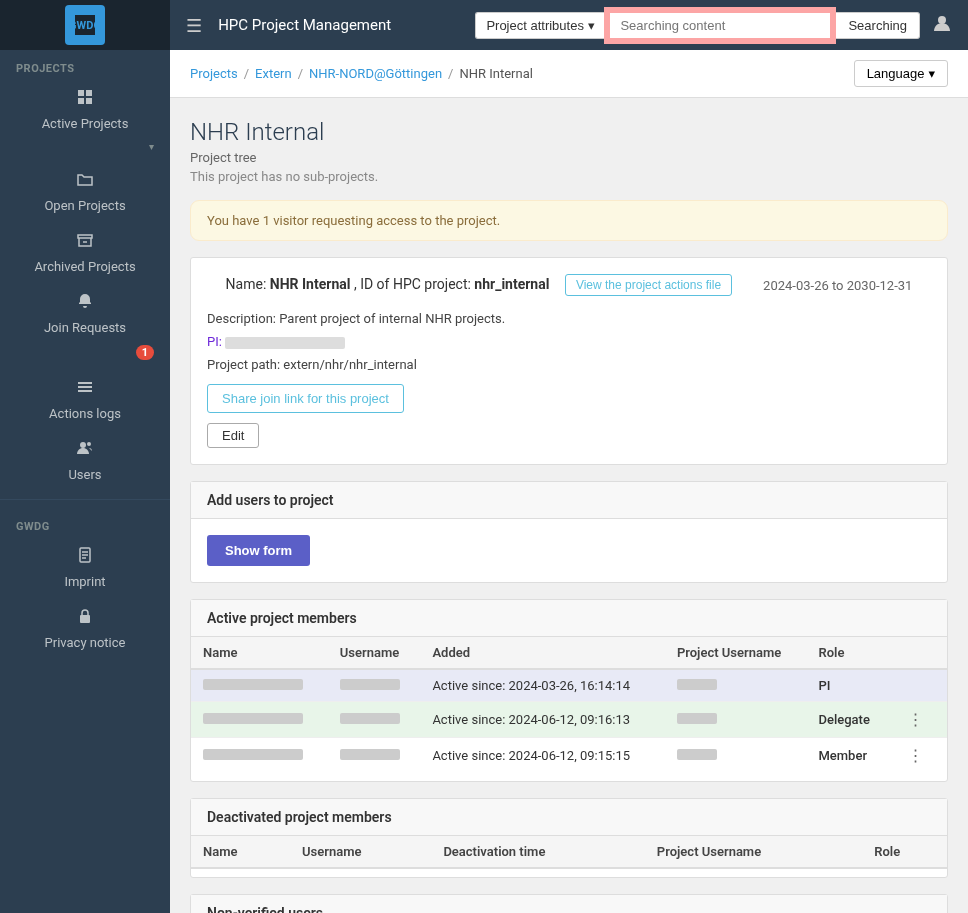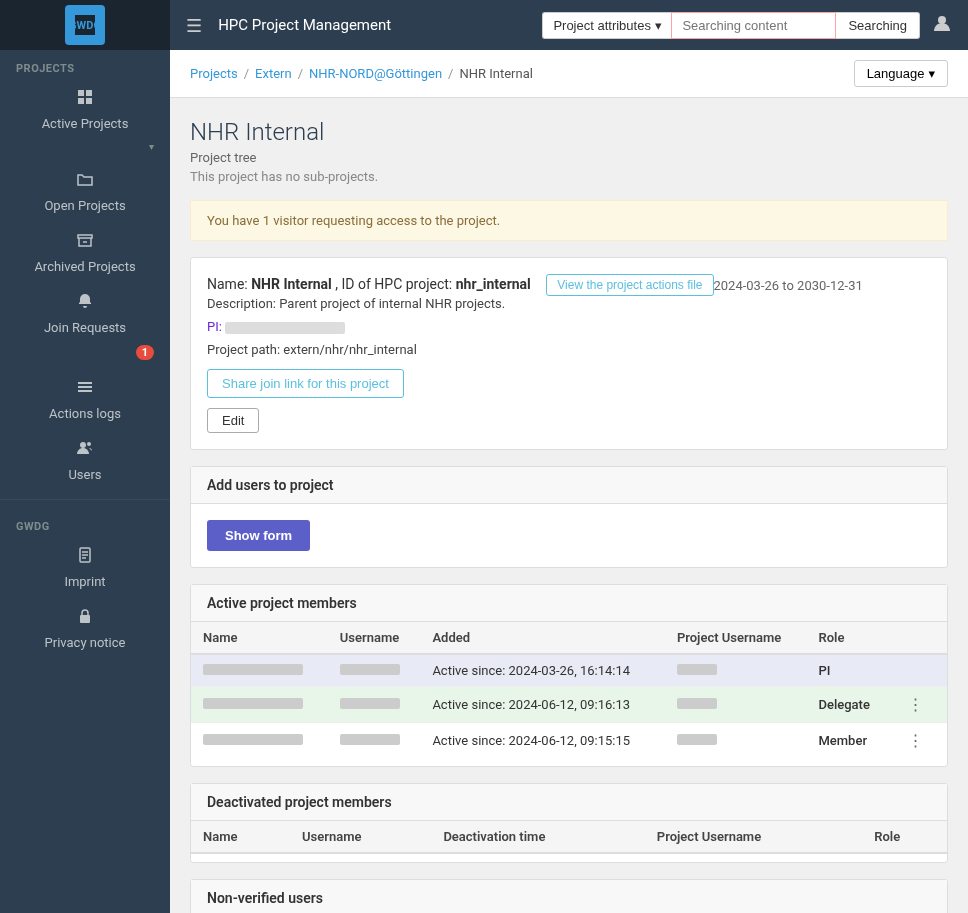--- a/index.html
+++ b/index.html
@@ -12,22 +12,22 @@
     }
     .top-nav-hamburger { font-size: 18px; margin-right: 16px; cursor: pointer; color: #ccc; }
     .top-nav-title { flex: 1; font-size: 15px; color: #fff; }
     .top-nav-search { display: flex; align-items: center; gap: 0; }
     .top-nav-search .project-attr-btn {
       background: #fff; border: 1px solid #ccc; border-right: none;
       padding: 5px 10px; font-size: 13px; cursor: pointer; color: #333;
       border-radius: 3px 0 0 3px; display: flex; align-items: center; gap: 4px;
     }
     .top-nav-search .search-input {
-      border: 1px solid #fca5a5; padding: 5px 10px; font-size: 13px;
-      width: 165px; outline: none;
+      border: 6px solid #fca5a5; padding: 5px 10px; font-size: 13px;
+      width: 232px; outline: none;
     }
     .top-nav-search .search-btn {
       background: #fff; border: 1px solid #ccc; border-left: none;
       padding: 5px 12px; font-size: 13px; cursor: pointer; color: #333;
       border-radius: 0 3px 3px 0;
     }
     .top-nav-user { margin-left: 12px; color: #ccc; cursor: pointer; font-size: 18px; }
 
     
     .logo-area {
@@ -79,30 +79,30 @@
     
     .page-body { padding: 20px; }
 
     .page-title { font-size: 24px; font-weight: 300; color: #2c3e50; margin-bottom: 4px; }
     .page-subtitle { font-size: 13px; color: #666; margin-bottom: 4px; }
     .no-subprojects { font-size: 13px; color: #888; margin-bottom: 16px; }
 
     
     .alert-warning {
       background: #fcf8e3; border: 1px solid #faebcc; color: #8a6d3b;
-      padding: 12px 16px; border-radius: 0; margin-bottom: 16px; font-size: 13px;
+      padding: 12px 16px; border-radius: 9px; margin-bottom: 16px; font-size: 13px;
     }
 
     
     .card {
       background: #fff; border: 1px solid #ddd; border-radius: 3px; margin-bottom: 16px;
     }
     .card-body { padding: 16px; }
     .project-name-row {
-      display: flex; align-items: center; justify-content: flex-start; margin-bottom: 0;
+      display: flex; align-items: center; justify-content: center; margin-bottom: 15px; gap: 31px;
     }
     .view-actions-btn {
       background: #fff; border: 1px solid #5bc0de; color: #5bc0de;
       padding: 3px 10px; font-size: 12px; cursor: pointer; border-radius: 3px; margin-left: 12px;
     }
     .desc-row { font-size: 13px; margin-bottom: 8px; color: #444; }
     .pi-row { font-size: 13px; margin-bottom: 8px; color: #6d28d9; }
     .pi-value { display: inline-block; width: 120px; height: 12px; background: #ddd; border-radius: 2px; vertical-align: middle; }
     .path-row { font-size: 13px; margin-bottom: 12px; color: #444; }
     .share-link-btn {

